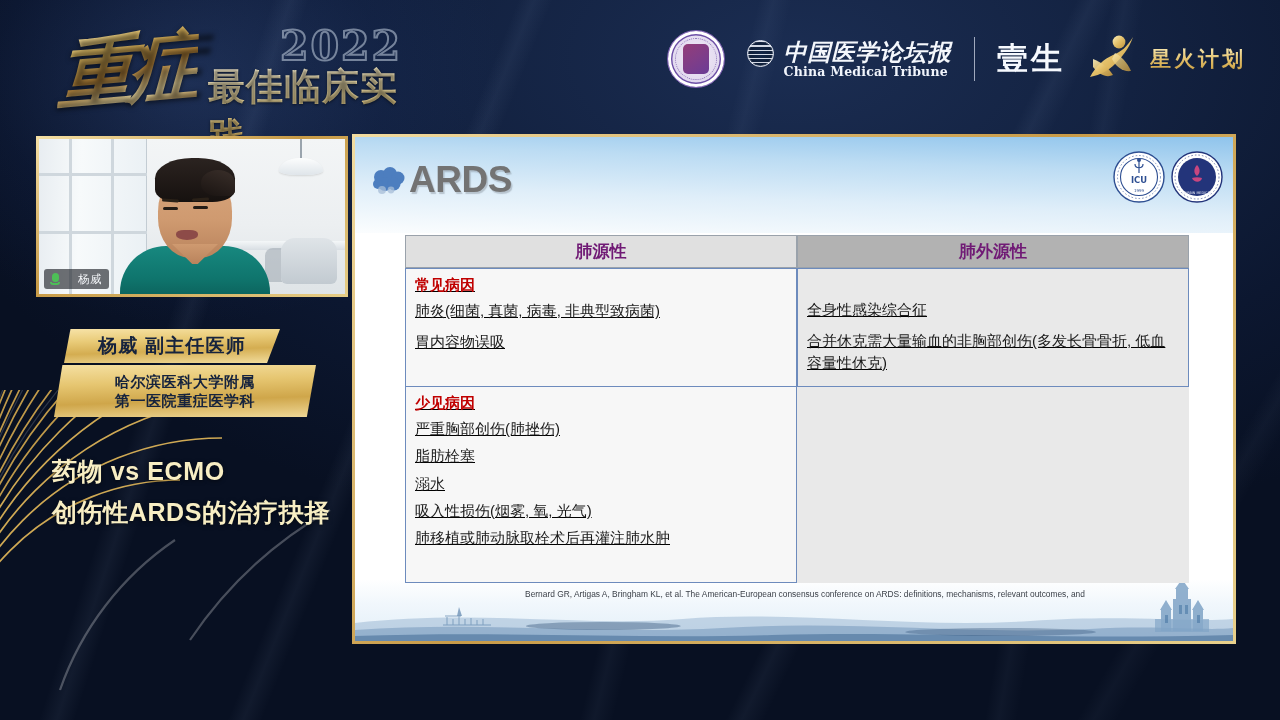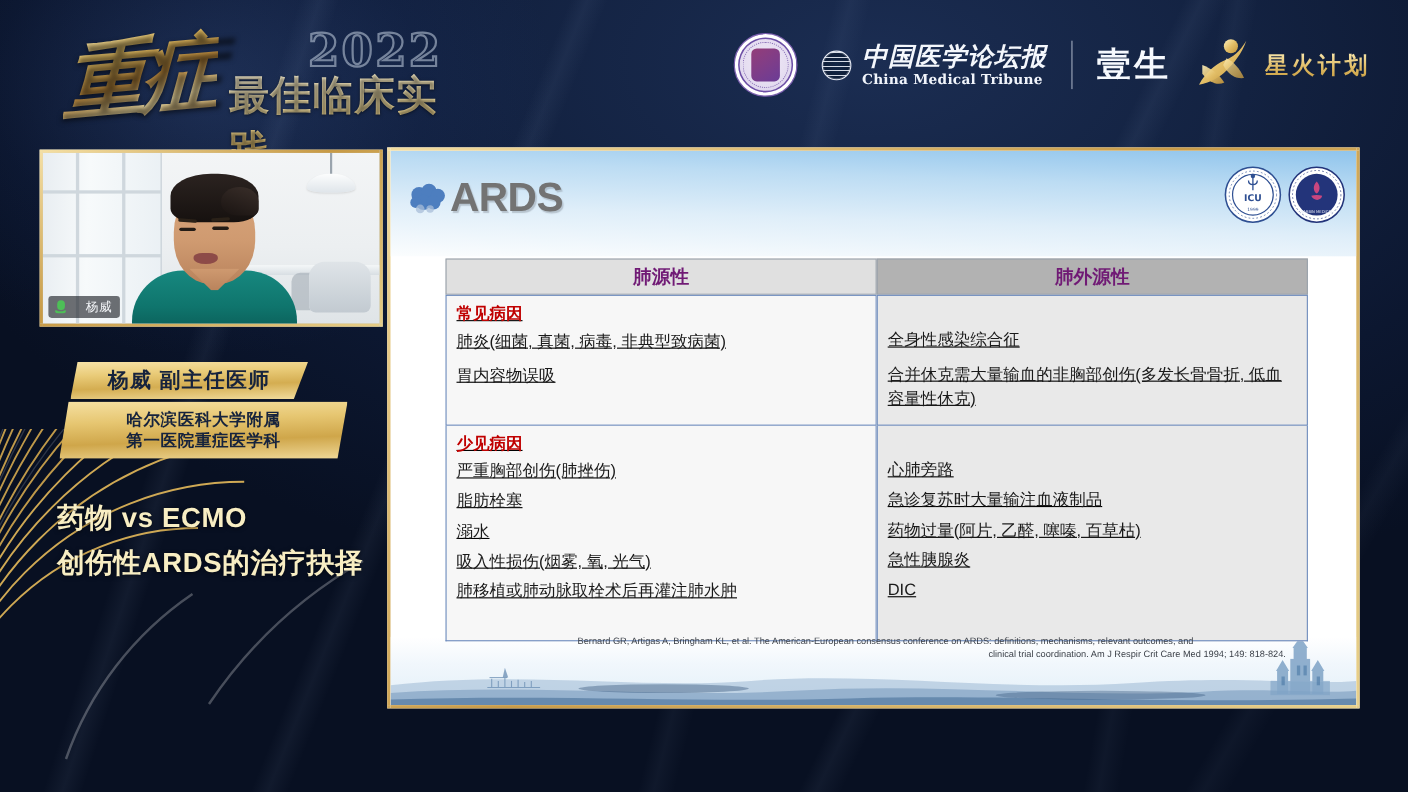--- a/index.html
+++ b/index.html
@@ -86,21 +86,21 @@
     transform: translate(-50%,-50%);
     width: 26px; height: 30px; border-radius: 5px;
     background: linear-gradient(145deg, #8a2b6b, #5d2a8c);
     opacity: .9;
   }
   .seal-purple::after {
     content: ""; position: absolute; inset: 7px; border-radius: 50%;
     border: 1px dotted rgba(109,79,166,.75);
   }
 
-  .cmt-block { display: flex; align-items: center; gap: 10px; }
+  .cmt-block { display: flex; gap: 10px; }
   .globe-ico {
     width: 27px; height: 27px; border-radius: 50%;
     border: 1.6px solid #e9edf6;
     background:
       repeating-linear-gradient(0deg, transparent 0 3px, rgba(233,237,246,.9) 3px 4.1px),
       radial-gradient(circle at 50% 50%, #132646, #0d1b33);
     box-shadow: inset 0 0 0 1px rgba(233,237,246,.25);
   }
   .cmt-text { line-height: 1; }
   .cmt-cn {
@@ -564,31 +564,22 @@
             <div class="li tight">肺移植或肺动脉取栓术后再灌注肺水肿</div>
           </div>
         </div>
 
         <div class="col col-right">
           <div class="cell cell-common">
             <div class="spacer-top"></div>
             <div class="li">全身性感染综合征</div>
             <div class="li">合并休克需大量输血的非胸部创伤(多发长骨骨折, 低血容量性休克)</div>
           </div>
-          <div class="cell cell-rare">
-            <div class="spacer-top"></div>
-            <div class="li tight">心肺旁路</div>
-            <div class="li tight">急诊复苏时大量输注血液制品</div>
-            <div class="li tight">药物过量(阿片, 乙醛, 噻嗪, 百草枯)</div>
-            <div class="li tight">急性胰腺炎</div>
-            <div class="li tight">DIC</div>
-          </div>
         </div>
 
       </div>
     </div>
 
     <div class="citation">
       <div class="l1">Bernard GR, Artigas A, Bringham KL, et al. The American-European consensus conference on ARDS: definitions, mechanisms, relevant outcomes, and</div>
-      <div class="l2">clinical trial coordination. Am J Respir Crit Care Med 1994; 149: 818-824.</div>
     </div>
   </div>
 </div>
 
 </body></html>

